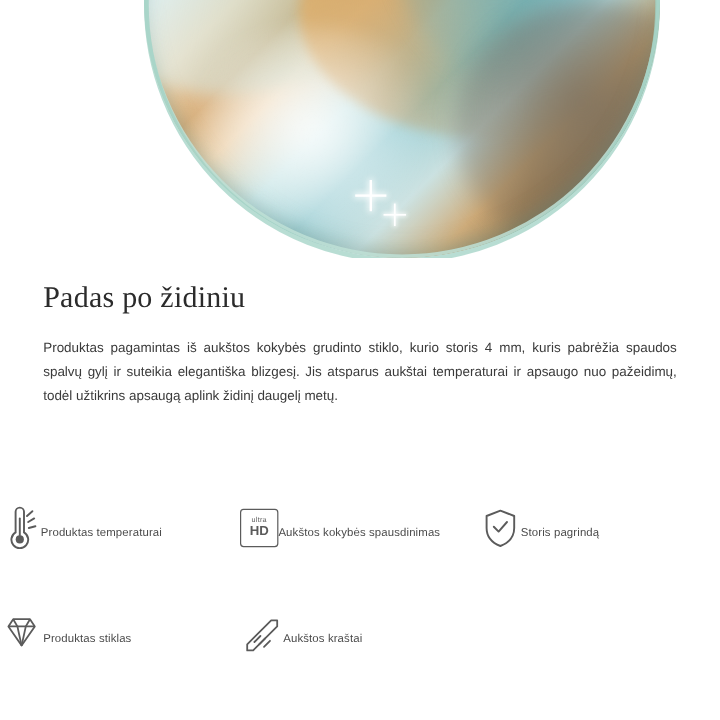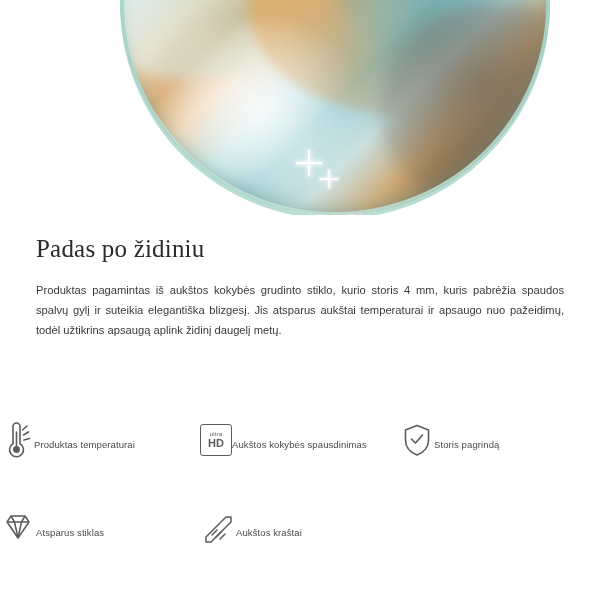--- a/index.html
+++ b/index.html
@@ -307,21 +307,21 @@
       <div class="feature-icon">
         <svg width="36" height="34" viewBox="0 0 36 34" fill="none" stroke="#5b5b5b" stroke-width="1.5" stroke-linejoin="round">
           <path d="M7 11 11 5h14l4 6-11 16z"></path>
           <line x1="7" y1="11" x2="29" y2="11"></line>
           <line x1="11" y1="5" x2="14.5" y2="11"></line>
           <line x1="25" y1="5" x2="21.5" y2="11"></line>
           <line x1="14.5" y1="11" x2="18" y2="27"></line>
           <line x1="21.5" y1="11" x2="18" y2="27"></line>
         </svg>
       </div>
-      <div class="feature-label">Atsparus stiklas</div>
+      <div class="feature-label">Produktas stiklas</div>
     </div>
 
     <div class="feature">
       <div class="feature-icon">
         <svg width="36" height="34" viewBox="0 0 36 34" fill="none" stroke="#5b5b5b" stroke-width="1.5" stroke-linecap="round" stroke-linejoin="round">
           <path d="M6 26 26 6h5v5L11 31H6z" stroke-width="1.5"></path>
           <line x1="12" y1="24" x2="17" y2="19"></line>
           <line x1="16" y1="26" x2="21" y2="21"></line>
           <line x1="20" y1="28" x2="25" y2="23"></line>
         </svg>

